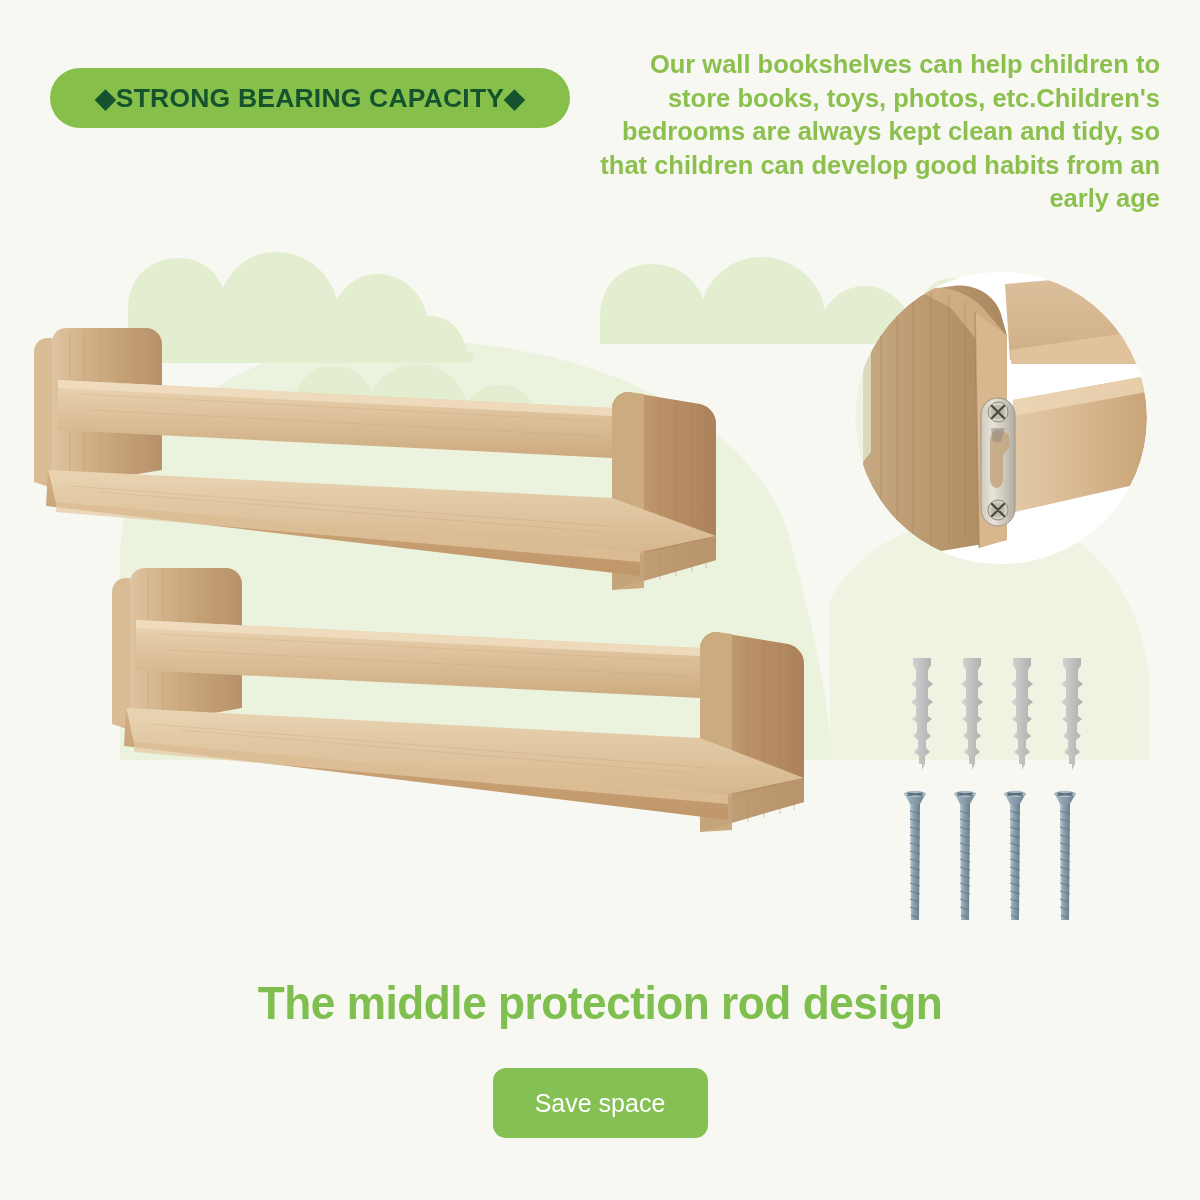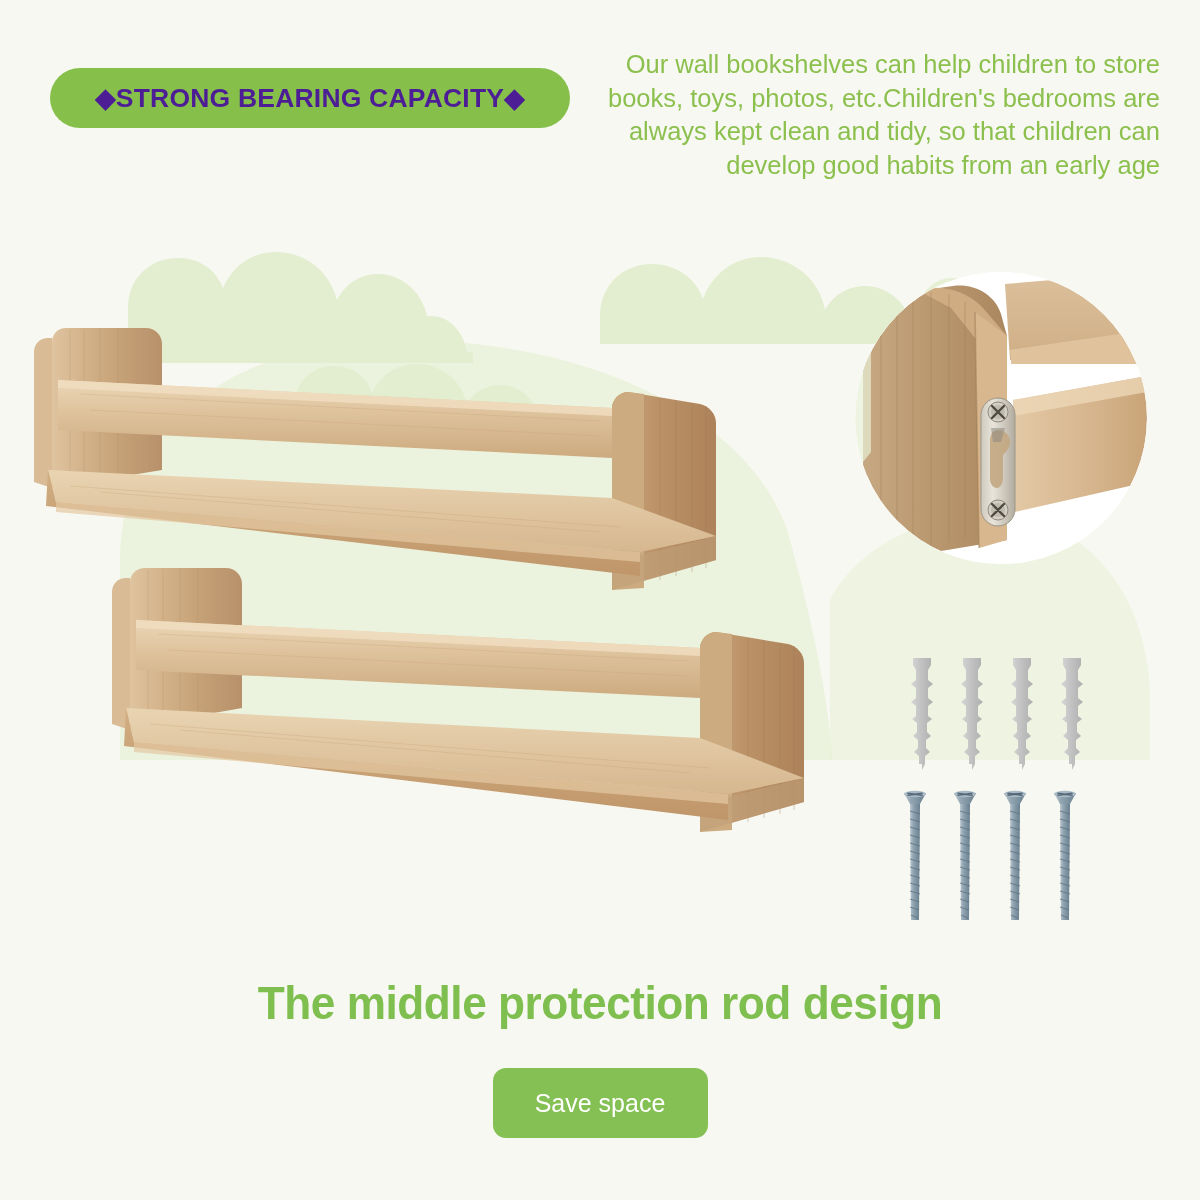--- a/index.html
+++ b/index.html
@@ -41,40 +41,41 @@
     width: 520px;
     height: 60px;
     border-radius: 30px;
     background: #86c04b;
     display: flex;
     align-items: center;
     justify-content: center;
     z-index: 6;
   }
   .badge-text {
-    color: #4c1d95;
+    color: #14532d;
     font-size: 26.5px;
     font-weight: bold;
     letter-spacing: 0.2px;
     white-space: nowrap;
     font-family: "Liberation Sans", sans-serif;
   }
 
   
   .intro {
     position: absolute;
     right: 40px;
     top: 48px;
     width: 572px;
     text-align: right;
     color: #8cc04e;
     font-size: 25.5px;
     line-height: 33.5px;
     font-family: "Liberation Sans", sans-serif;
     z-index: 6;
+    font-weight: bold;
   }
 
   
   .stage {
     position: absolute;
     left: 0;
     top: 230px;
     width: 1200px;
     height: 720px;
     z-index: 3;

